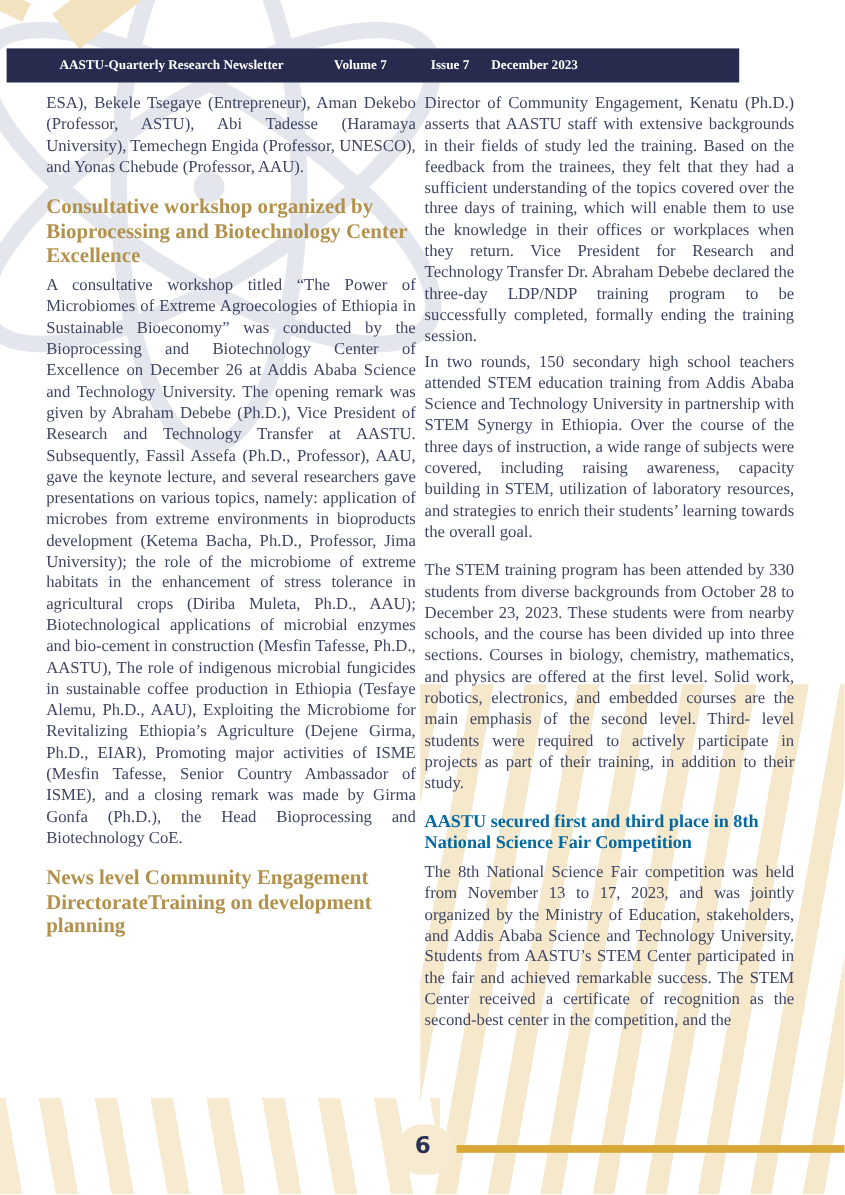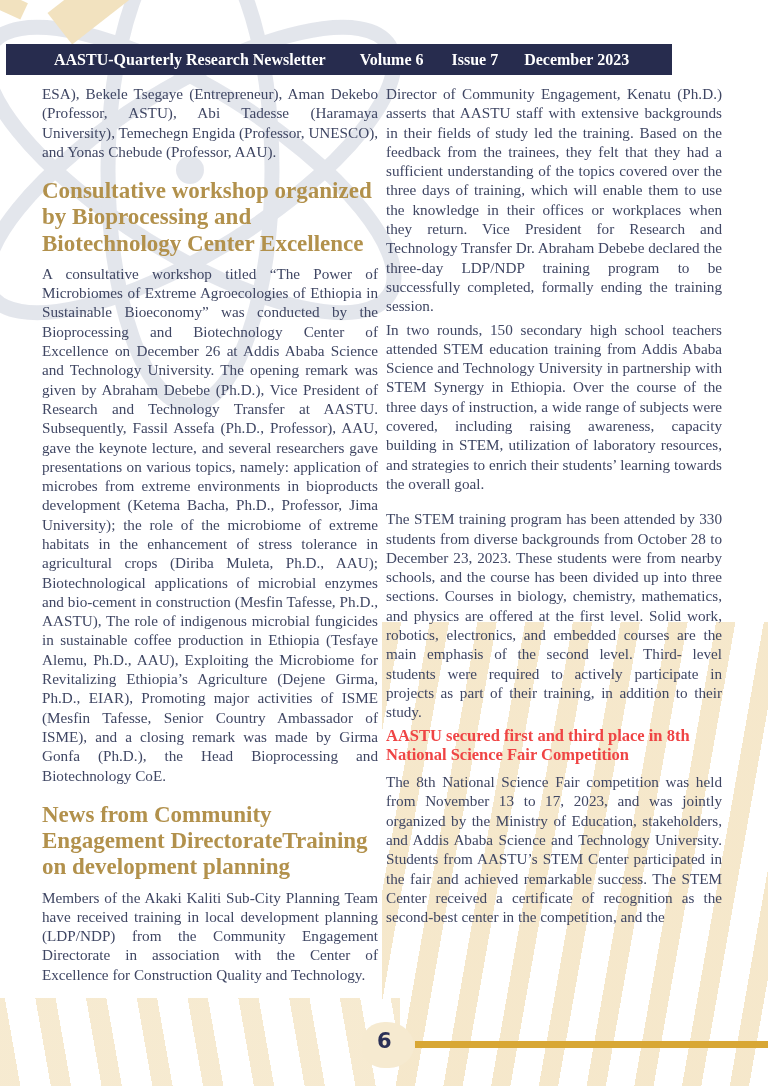--- a/index.html
+++ b/index.html
@@ -19,39 +19,39 @@
   .corner-a{left:52px;top:-14px;width:74px;height:40px;background:#f2e2bf;
      transform:rotate(-38deg);}
   .corner-b{left:-14px;top:-6px;width:40px;height:18px;background:#f2e2bf;
      transform:rotate(25deg);}
   .pgnum-blob{left:362px;top:1022px;width:52px;height:46px;background:#f6ead0;
      border-radius:50% 60% 55% 50%;}
 
   
   .navbar{position:absolute;z-index:2;left:6px;top:44px;width:666px;height:31px;
      background:#272c4e;display:flex;align-items:center;
-     color:#ffffff;font-weight:bold;font-size:16px;
-     font-family:"Liberation Serif", serif;padding:0;box-sizing:border-box;}
+     color:#ffffff;font-weight:bold;font-size:12px;
+     font-family:"Liberation Serif", serif;padding:0;box-sizing:border-box;gap:12px;}
   .navbar .title{margin-left:48px;white-space:nowrap;}
   .navbar .nav-item{white-space:nowrap;}
   .navbar .v{margin-left:34px;}
   .navbar .i{margin-left:28px;}
-  .navbar .d{margin-left:26px;}
+  .navbar .d{margin-left:8px;}
 
   
   .columns{position:absolute;z-index:1;left:42px;top:84px;width:696px;
      display:flex;gap:8px;}
   .col{width:336px;color:#3f4663;font-size:15.2px;line-height:1.27;
      text-align:justify;}
   .col p{margin:0 0 4px 0;}
   .col p.cont{margin-bottom:16px;}
-  .h-gold{color:#b2914c;font-weight:bold;font-size:23px;line-height:1.14;
+  .h-gold{color:#b2914c;font-weight:bold;font-size:19px;line-height:1.14;
      margin:17px 0 7px 0;text-align:left;}
-  .h-gold-sm{color:#ef4444;font-weight:bold;font-size:16.5px;line-height:1.2;
-     margin:4px 0 7px 0;text-align:left;}
+  .h-gold-sm{color:#0369a1;font-weight:bold;font-size:16.5px;line-height:1.2;
+     margin:15px 0 7px 0;text-align:left;}
 
   
   .page-number{position:absolute;z-index:2;left:377px;top:1029px;
      color:#2b3057;font-family:"DejaVu Sans", sans-serif;
      font-weight:bold;font-size:21px;}
   .footer-rule{position:absolute;z-index:2;left:415px;top:1041px;
      width:353px;height:7px;background:#d8a735;}
 </style>
 </head>
 <body>
@@ -67,33 +67,32 @@
     <circle cx="260" cy="300" r="14" fill="#dde0e8"></circle>
   </svg>
   <div class="decor stripes-right"></div>
   <div class="decor stripes-bottom"></div>
   <div class="decor corner-a"></div>
   <div class="decor corner-b"></div>
   <div class="decor pgnum-blob"></div>
 
   <div class="navbar">
     <span class="title">AASTU-Quarterly Research Newsletter</span>
-    <span class="nav-item v">Volume 6</span>
+    <span class="nav-item v">Volume 7</span>
     <span class="nav-item i">Issue 7</span>
     <span class="nav-item d">December 2023</span>
   </div>
 
   <div class="columns">
 
     <div class="col">
       <p>ESA), Bekele Tsegaye (Entrepreneur), Aman Dekebo (Professor, ASTU), Abi Tadesse (Haramaya University), Temechegn Engida (Professor, UNESCO), and Yonas Chebude (Professor, AAU).</p>
       <div class="h-gold">Consultative workshop organized by Bioprocessing and Biotechnology Center Excellence</div>
       <p>A consultative workshop titled “The Power of Microbiomes of Extreme Agroecologies of Ethiopia in Sustainable Bioeconomy” was conducted by the Bioprocessing and Biotechnology Center of Excellence on December 26 at Addis Ababa Science and Technology University.  The opening remark was given by Abraham Debebe (Ph.D.), Vice President of Research and Technology Transfer at AASTU. Subsequently, Fassil Assefa (Ph.D., Professor), AAU, gave the keynote lecture, and several researchers gave presentations on various topics, namely: application of microbes from extreme environments in bioproducts development (Ketema Bacha, Ph.D., Professor, Jima University); the role of the microbiome of extreme habitats in the enhancement of stress tolerance in agricultural crops (Diriba Muleta, Ph.D., AAU); Biotechnological applications of microbial enzymes and bio-cement in construction (Mesfin Tafesse, Ph.D., AASTU), The role of indigenous microbial fungicides in sustainable coffee production in Ethiopia (Tesfaye Alemu, Ph.D., AAU), Exploiting the Microbiome for Revitalizing Ethiopia’s Agriculture (Dejene Girma, Ph.D., EIAR), Promoting major activities of ISME (Mesfin Tafesse, Senior Country Ambassador of ISME), and a closing remark was made by Girma Gonfa (Ph.D.), the Head Bioprocessing and Biotechnology CoE.</p>
-      <div class="h-gold">News from Community Engagement DirectorateTraining on development planning</div>
-      <p>Members of the Akaki Kaliti Sub-City Planning Team have received training in local development planning (LDP/NDP) from the Community Engagement Directorate in association with the Center of Excellence for Construction Quality and Technology.</p>
+      <div class="h-gold">News level Community Engagement DirectorateTraining on development planning</div>
     </div>
 
     <div class="col">
       <p>Director of Community Engagement, Kenatu (Ph.D.) asserts that AASTU staff with extensive backgrounds in their fields of study led the training. Based on the feedback from the trainees, they felt that they had a sufficient understanding of the topics covered over the three days of training, which will enable them to use the knowledge in their offices or workplaces when they return. Vice President for Research and Technology Transfer Dr. Abraham Debebe declared the three-day LDP/NDP training program to be successfully completed, formally ending the training session.</p>
       <p class="cont">In two rounds, 150 secondary high school teachers attended STEM education training from Addis Ababa Science and Technology University in partnership with STEM Synergy in Ethiopia. Over the course of the three days of instruction, a wide range of subjects were covered, including raising awareness, capacity building in STEM, utilization of laboratory resources, and strategies to enrich their students’ learning towards the overall goal.</p>
       <p>The STEM training program has been attended by 330 students from diverse backgrounds from October 28 to December 23, 2023. These students were from nearby schools, and the course has been divided up into three sections. Courses in biology, chemistry, mathematics, and physics are offered at the first level. Solid work, robotics, electronics, and embedded courses are the main emphasis of the second level. Third- level students were required to actively participate in projects as part of their training, in addition to their study.</p>
       <div class="h-gold-sm">AASTU secured first and third place in 8th National Science Fair Competition</div>
       <p>The 8th National Science Fair competition was held from November 13 to 17, 2023, and was jointly organized by the Ministry of Education, stakeholders, and Addis Ababa Science and Technology University. Students from AASTU’s STEM Center participated in the fair and achieved remarkable success. The STEM Center received a certificate of recognition as the second-best center in the competition, and the</p>
     </div>
 

